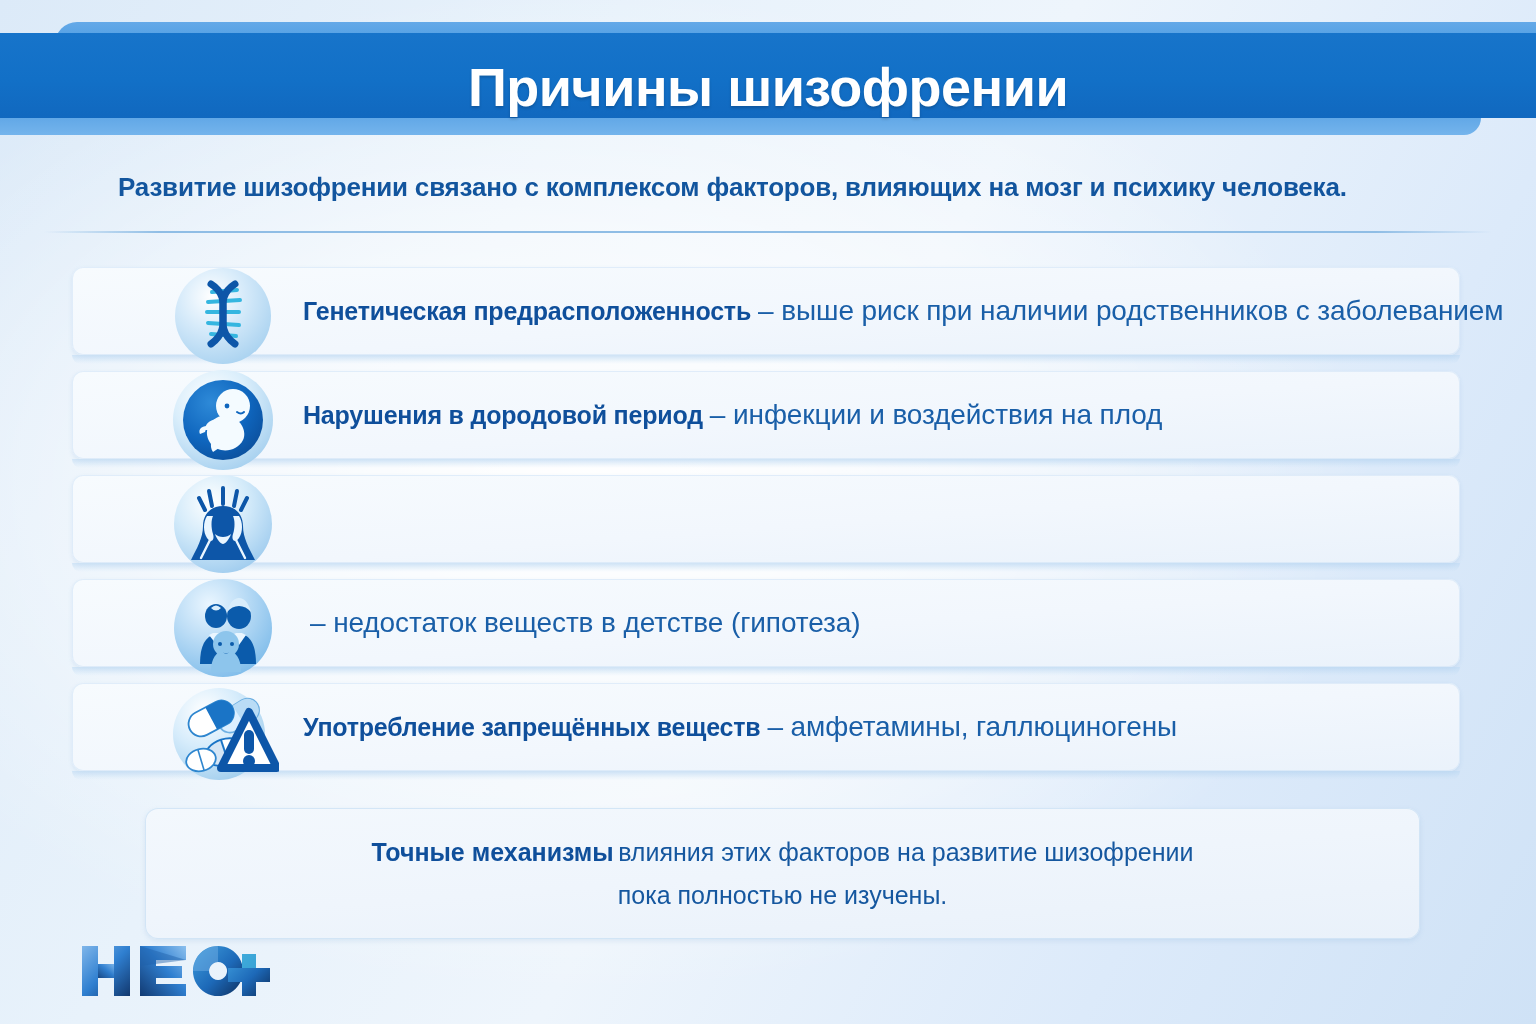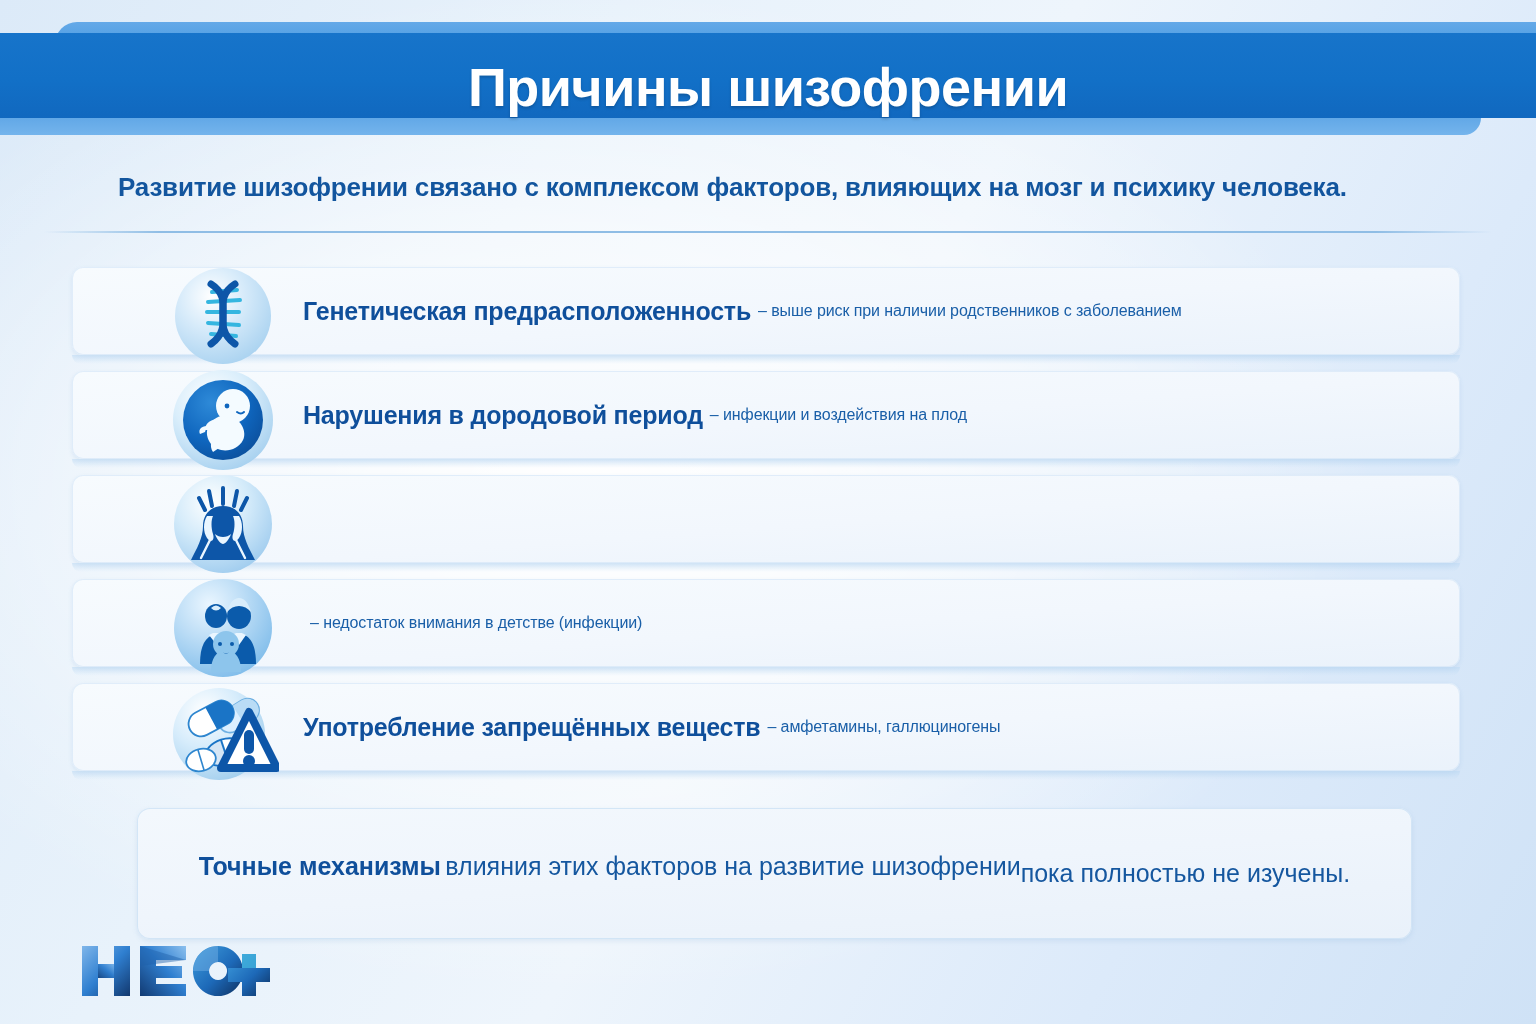--- a/index.html
+++ b/index.html
@@ -124,36 +124,36 @@
     white-space: nowrap;
   }
   .rt-strong {
     color: #0f4f9b;
     font-size: 25px;
     font-weight: bold;
     letter-spacing: -0.2px;
   }
   .rt-rest {
     color: #1a5fa8;
-    font-size: 16px;
+    font-size: 28px;
     font-weight: normal;
     letter-spacing: -0.1px;
     margin-left: 7px;
   }
   
   .note {
     position: absolute;
-    left: 137px; top: 808px;
+    left: 145px; top: 808px;
     width: 1275px; height: 131px;
     border-radius: 13px;
     background: linear-gradient(176deg, #f3f8fd 0%, #eff5fc 50%, #e9f1fa 100%);
     box-shadow: 0 2px 5px rgba(110,160,210,0.17),
                 0 0 0 1px rgba(198,222,244,0.7) inset;
     display: flex;
-    flex-direction: row;
+    flex-direction: column;
     align-items: center;
     justify-content: center;
   }
   .note-line1 { margin-bottom: 14px; white-space: nowrap; }
   .note-line2 { white-space: nowrap; }
   .note-strong {
     color: #0f4f9b;
     font-size: 25px;
     font-weight: bold;
   }
@@ -315,21 +315,21 @@
             <path d="M44 100 C 44 86, 49 79, 59 78 C 69 79, 74 86, 74 100 Z"></path>
           </g>
           <g fill="#0b5bab">
             <circle cx="53" cy="72" r="2"></circle>
             <circle cx="65" cy="72" r="2"></circle>
             <path d="M56 80 q3 3 6 0 q-3 4 -6 0"></path>
           </g>
         </svg>
       </div>
       <div class="row-text">
-        <span class="rt-rest">– недостаток внимания в детстве (инфекции)</span>
+        <span class="rt-rest">– недостаток веществ в детстве (гипотеза)</span>
       </div>
     </div>
 
     <div class="row">
       <div class="card"></div>
       <div class="icon-badge">
         <svg viewBox="0 0 112 112">
           <defs>
             <radialGradient id="gb5" cx="34%" cy="26%" r="80%">
               <stop offset="0%" stop-color="#ffffff"></stop>

